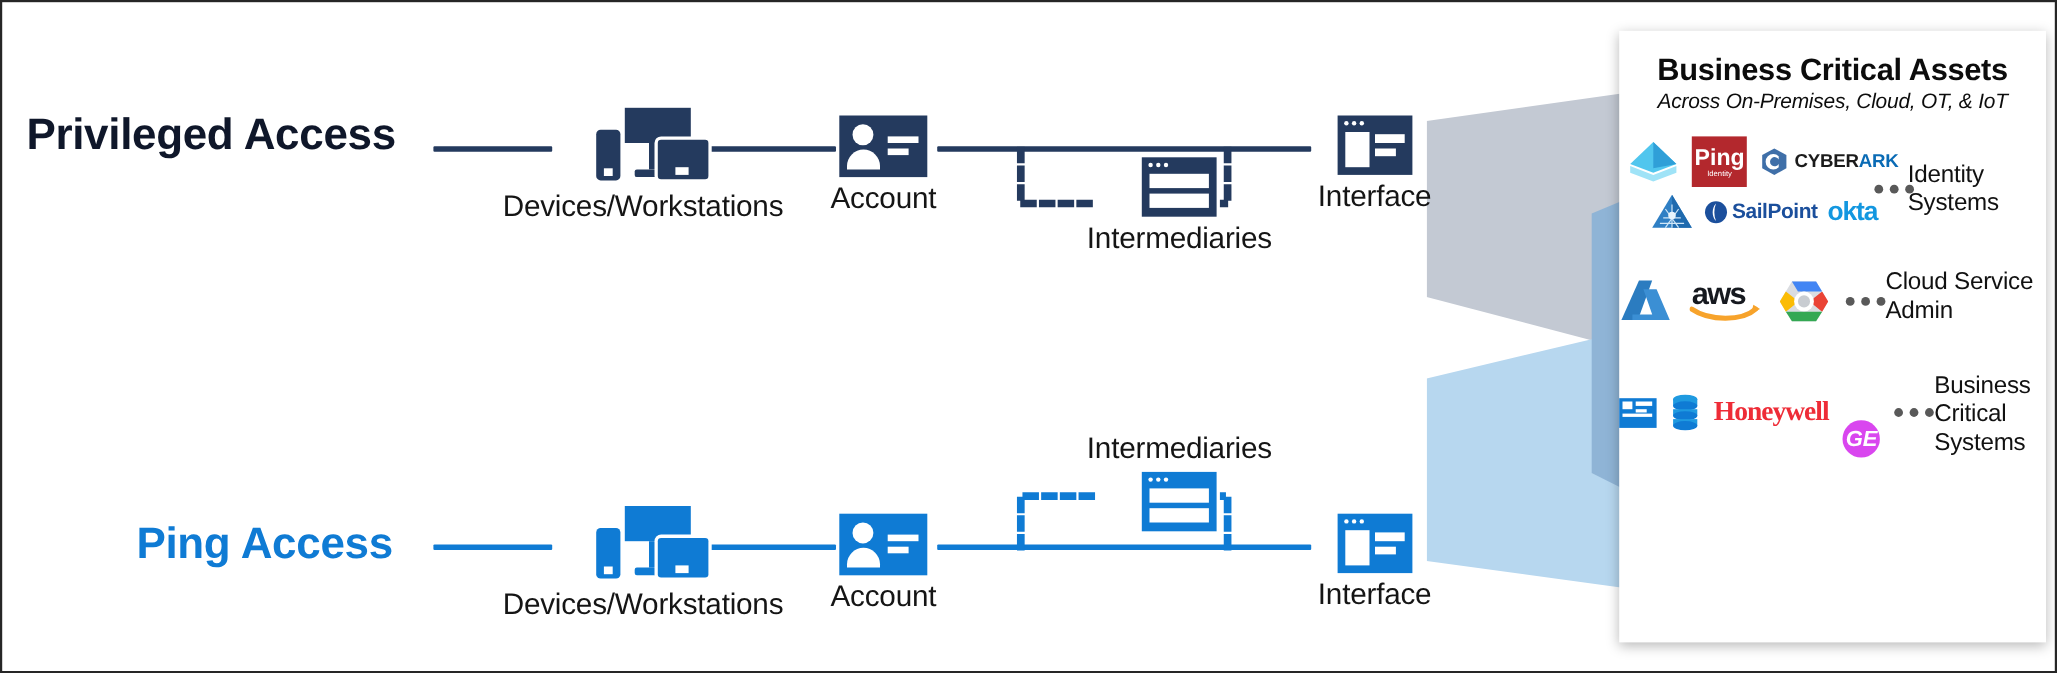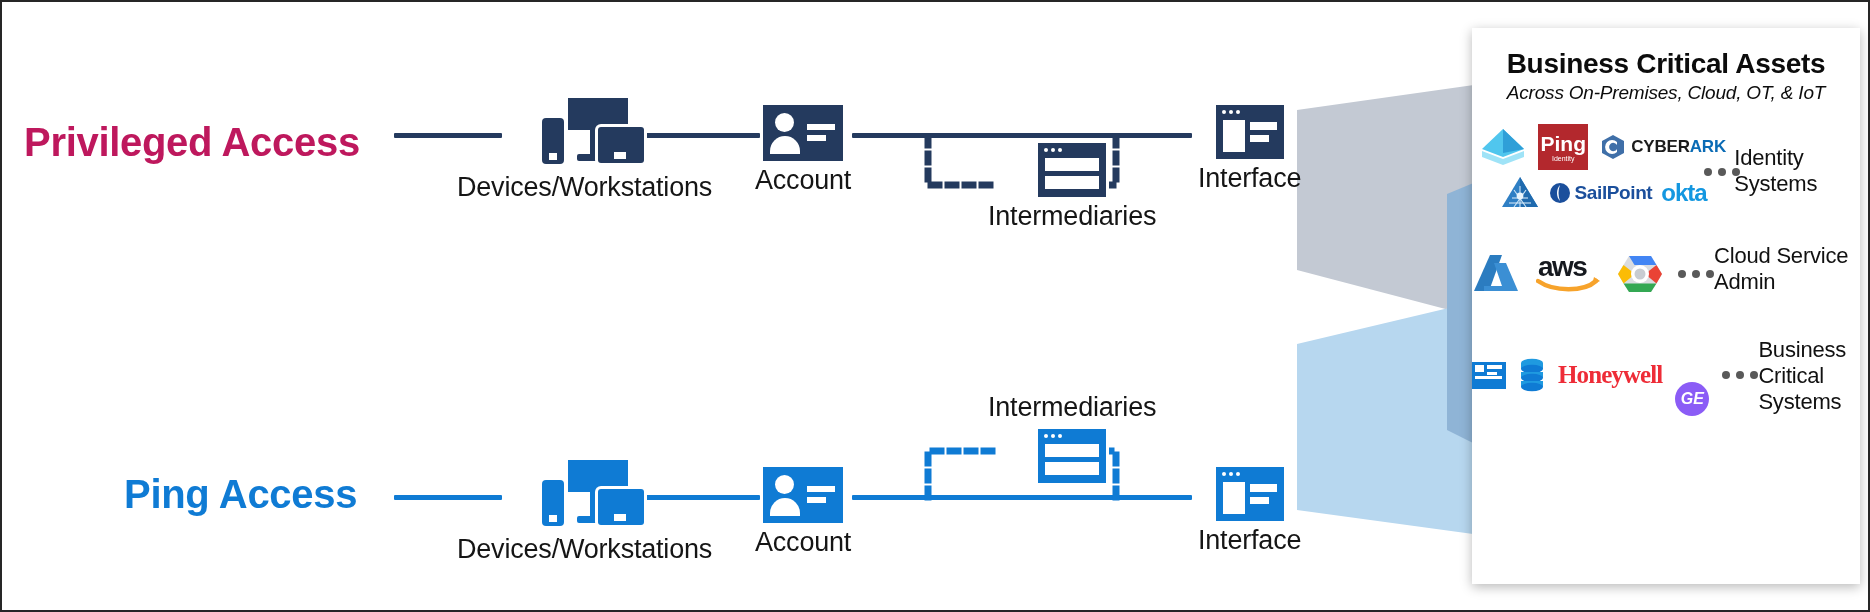--- a/index.html
+++ b/index.html
@@ -13,21 +13,21 @@
   }
 
   
   .funnel{position:absolute;pointer-events:none;}
 
   
   .row-label{
     position:absolute;font-size:40px;font-weight:600;letter-spacing:-.3px;
     white-space:nowrap;
   }
-  #label-privileged{left:22px;top:118px;color:#be185d;}
+  #label-privileged{left:22px;top:98px;color:#0f172a;}
   #label-user{left:122px;top:470px;color:#0f7bd4;}
 
   
   .conn{position:absolute;height:5px;border-radius:1px;}
 
   
   .node{position:absolute;display:flex;flex-direction:column;align-items:center;}
   .node .cap{
     font-size:27px;color:#151515;white-space:nowrap;margin-top:4px;
     font-weight:400;letter-spacing:-.2px;
@@ -102,22 +102,22 @@
   .lg-sailpoint{font-size:19px;font-weight:700;color:#1b4f9c;letter-spacing:-.4px;}
   .lg-okta{font-size:24px;font-weight:700;color:#1397e0;letter-spacing:-1px;}
   .lg-aws{position:relative;width:66px;height:42px;}
   .lg-aws .w{font-size:28px;font-weight:700;color:#16191f;letter-spacing:-1.5px;
              position:absolute;left:2px;top:-2px;}
   .lg-abb{font-size:30px;font-weight:800;color:#ef2a24;letter-spacing:-1px;}
   .lg-rock{display:flex;align-items:center;gap:4px;}
   .lg-rock .txt{font-size:11px;font-weight:800;color:#e3262d;line-height:1.05;}
   .lg-honey{font-size:25px;font-weight:800;color:#ee2c37;letter-spacing:-.9px;
             font-family:"Liberation Serif",serif;}
-  .lg-ge{width:34px;height:34px;border-radius:50%;background:#8b5cf6;color:#fff;
-         font-size:16px;font-weight:700;font-style:italic;margin-top:48px;}
+  .lg-ge{width:34px;height:34px;border-radius:50%;background:#d946ef;color:#fff;
+         font-size:20px;font-weight:700;font-style:italic;margin-top:48px;}
   .lg-db{position:relative;width:26px;height:34px;}
   .lg-app{width:34px;height:27px;background:#0f7bd4;position:relative;}
   .lg-app i{position:absolute;background:#fff;display:block;}
 </style>
 </head>
 <body>
 
 <div id="stage">
 
   <svg class="funnel" style="left:1295px;top:80px;" width="250" height="460" viewBox="0 0 250 460">

